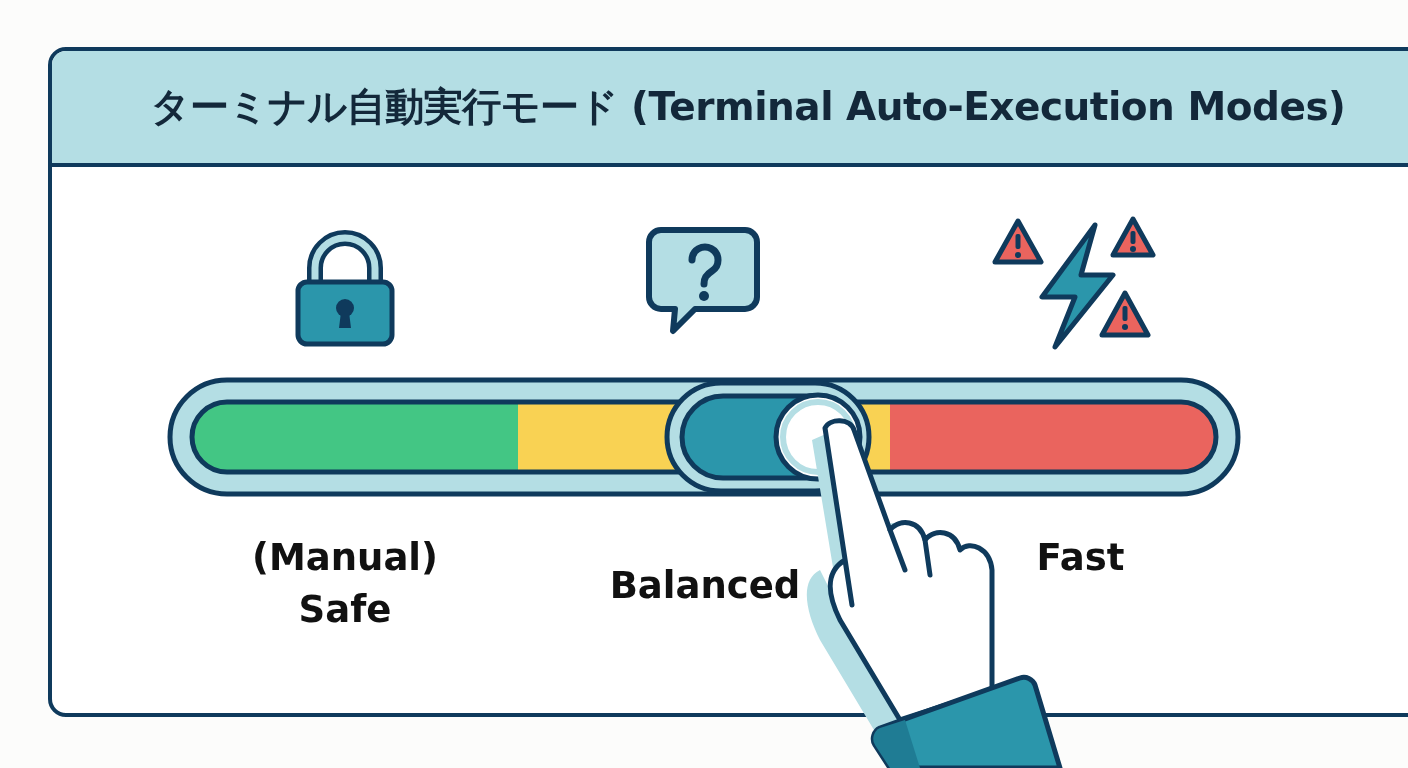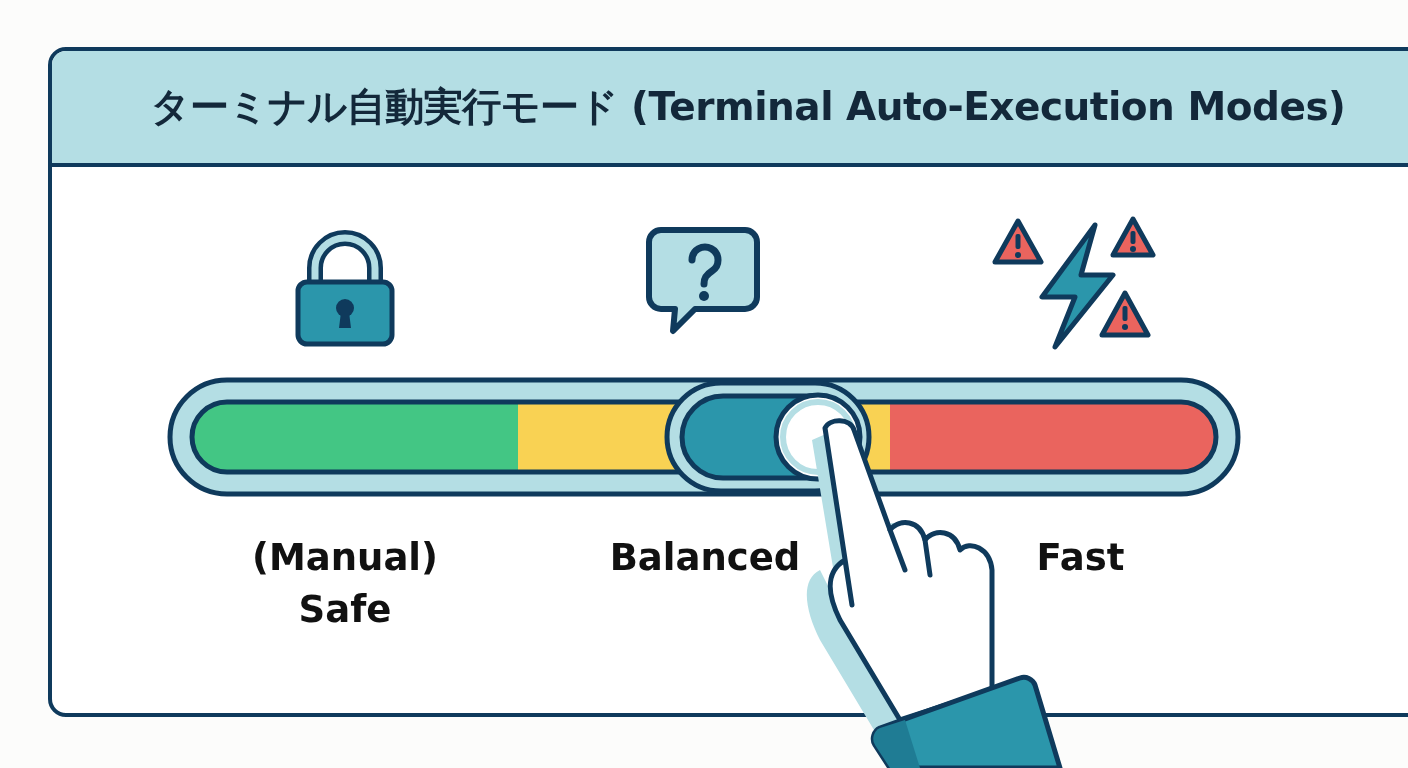--- a/index.html
+++ b/index.html
@@ -105,18 +105,18 @@
   <g>
     <path d="M100 318 L240 268 a12 12 0 0 1 15 7 L280 358 H110 L95 335 a12 12 0 0 1 5 -17 Z" fill="#2b96ab" stroke="#0f3a5c" stroke-width="5" stroke-linejoin="round"></path>
     <path d="M100 318 L125 310 L140 358 H110 L95 335 a12 12 0 0 1 5 -17 Z" fill="#1f7c94"></path>
   </g>
 </svg>
 
 <div class="label" style="left:220px;top:532px;width:250px">
   <div>(Manual)</div>
   <div>Safe</div>
 </div>
-<div class="label" style="left:580px;top:532px;width:250px">
+<div class="label" style="left:580px;top:560px;width:250px">
   <div>Balanced</div>
 </div>
 <div class="label" style="left:968px;top:532px;width:225px">
   <div>Fast</div>
 </div>
 
 </body></html>

